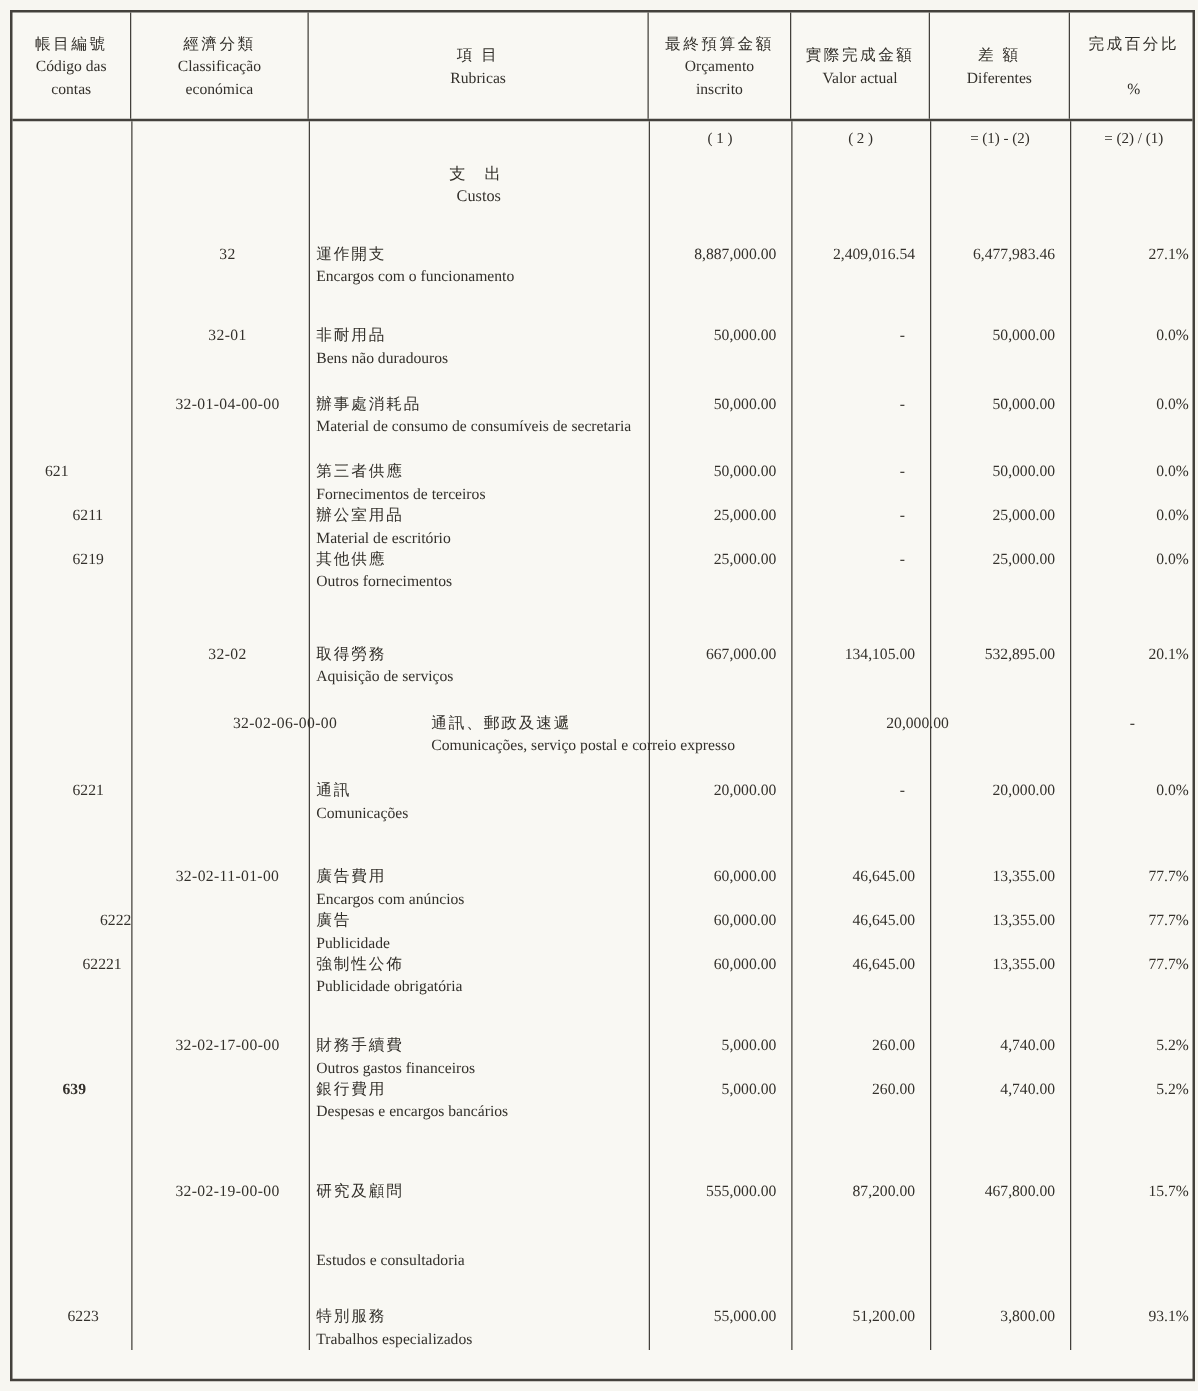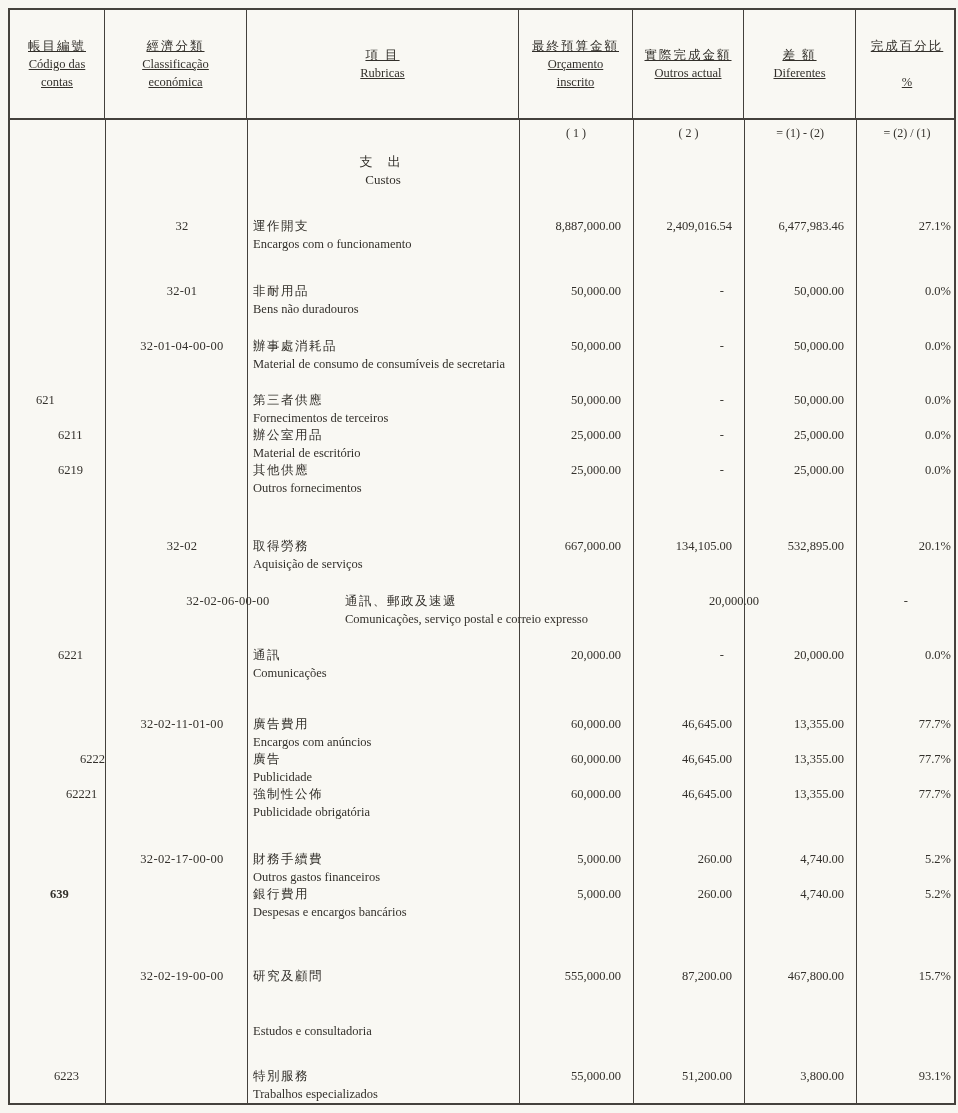--- a/index.html
+++ b/index.html
@@ -14,23 +14,22 @@
   .doc-table {
     position:absolute; left:8px; top:8px;
     width:948px; height:1097px;
     border:2px solid #44413c;
     background:#f9f8f3;
   }
   
   .header-row {
     display:grid;
     grid-template-columns:95px 142px 272px 114px 111px 112px 102px;
-    height:110px;
+    height:87px;
     border-bottom:2px solid #44413c;
-    text-decoration:underline;
   }
   .h-cell {
     border-right:1px solid #44413c;
     display:flex; flex-direction:column;
     align-items:center; justify-content:center;
     text-align:center;
     font-size:12.5px; line-height:18px;
     padding:2px;
   }
   .h-cell:last-child { border-right:none;gap:18px; }
@@ -94,21 +93,21 @@
         <div class="h-zh">項  目</div>
         <div class="h-pt">Rubricas</div>
       </div>
       <div class="h-cell">
         <div class="h-zh">最終預算金額</div>
         <div class="h-pt">Orçamento
 inscrito</div>
       </div>
       <div class="h-cell">
         <div class="h-zh">實際完成金額</div>
-        <div class="h-pt">Outros actual</div>
+        <div class="h-pt">Valor actual</div>
       </div>
       <div class="h-cell">
         <div class="h-zh">差  額</div>
         <div class="h-pt">Diferentes</div>
       </div>
       <div class="h-cell">
         <div class="h-zh">完成百分比</div>
         <div class="h-pt">%</div>
       </div>
     </div>

